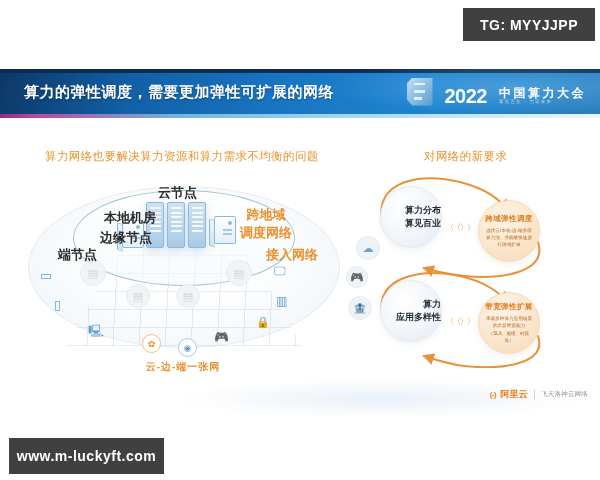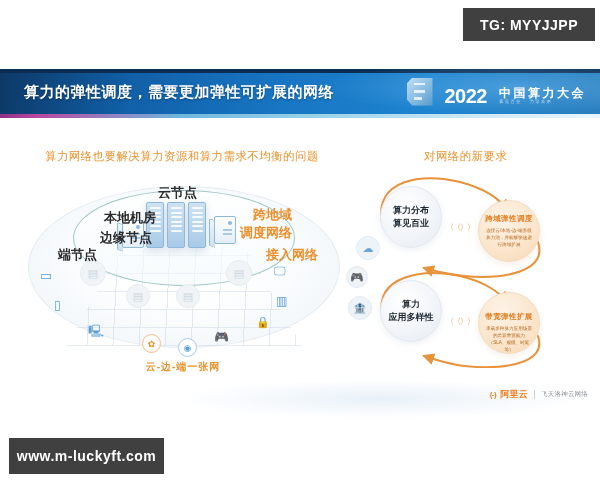--- a/index.html
+++ b/index.html
@@ -121,21 +121,21 @@
   .node-label {
     position: absolute; font-size: 13px; font-weight: bold; color: #2b2b2b;
     white-space: nowrap;
   }
   .node-label.orange { color: #ea8f2b; }
 
   #lbl-cloud { left: 140px; top: 16px; }
   #lbl-localroom { left: 86px; top: 41px; }
   #lbl-edge { left: 62px; top: 61px; margin-left: 20px; }
   #lbl-end { left: 4px; top: 78px; padding-left: 36px; }
-  #lbl-cross { left: 222px; top: 38px; text-align: right; line-height: 1.35; }
+  #lbl-cross { left: 222px; top: 38px; text-align: center; line-height: 1.35; }
   #lbl-access { left: 248px; top: 78px; }
 
   #caption-bottom {
     position: absolute; left: 0; top: 192px; width: 330px; text-align: center;
     font-size: 10px; font-weight: bold; color: #e8922c; letter-spacing: 1px;
   }
 
   
   #server-rack {
     position: absolute; left: 128px; top: 32px; width: 62px; height: 48px;
@@ -204,21 +204,21 @@
   #ci-orange { left: 124px; top: 166px; border-color: #f0c089; color: #e8922c; }
   #ci-blue   { left: 160px; top: 170px; border-color: #a9ccea; color: #5b9fd4; }
 
   
   #right-panel { position: absolute; left: 352px; top: 168px; width: 240px; height: 200px; }
 
   .bubble-blue {
     position: absolute; border-radius: 50%;
     background: radial-gradient(circle at 38% 32%, #ffffff 0%, #f2f5f9 55%, #e4ebf2 100%);
     border: 1px solid #e3e9f0;
-    display: flex; flex-direction: column; align-items: center; justify-content: center;
+    display: flex; flex-direction: column; align-items: flex-end; justify-content: center;
     text-align: center;
     box-shadow: 0 2px 6px rgba(130,150,175,.14);
   }
   .bubble-blue span {
     font-size: 9px; font-weight: bold; color: #1f2a33; line-height: 1.45; white-space: nowrap;
   }
   #bub-a { left: 28px; top: 18px; width: 62px; height: 62px; }
   #bub-b { left: 28px; top: 112px; width: 62px; height: 62px; }
 
   .bubble-orange {
@@ -230,21 +230,21 @@
     box-shadow: 0 2px 6px rgba(200,160,110,.18);
   }
   .bubble-orange .bo-title {
     font-size: 7.5px; font-weight: bold; color: #e07c1e; letter-spacing: .4px;
     margin-bottom: 3px; white-space: nowrap;
   }
   .bubble-orange .bo-body {
     font-size: 4.6px; color: #b4651a; line-height: 1.55;
   }
   #bub-c { left: 126px; top: 32px; width: 62px; height: 62px; }
-  #bub-d { left: 126px; top: 124px; width: 62px; height: 62px; justify-content: flex-end; }
+  #bub-d { left: 126px; top: 124px; width: 62px; height: 62px; }
 
   .side-icon {
     position: absolute; border-radius: 50%;
     background: #eef3f8; border: 1px solid #e4ebf2;
     display: flex; align-items: center; justify-content: center;
     color: #6ba4d6; font-size: 11px;
   }
   #si-cloud { left: 4px; top: 68px; width: 24px; height: 24px; }
   #si-game  { left: -6px; top: 98px; width: 22px; height: 22px; }
   #si-bank  { left: -4px; top: 128px; width: 24px; height: 24px; }

